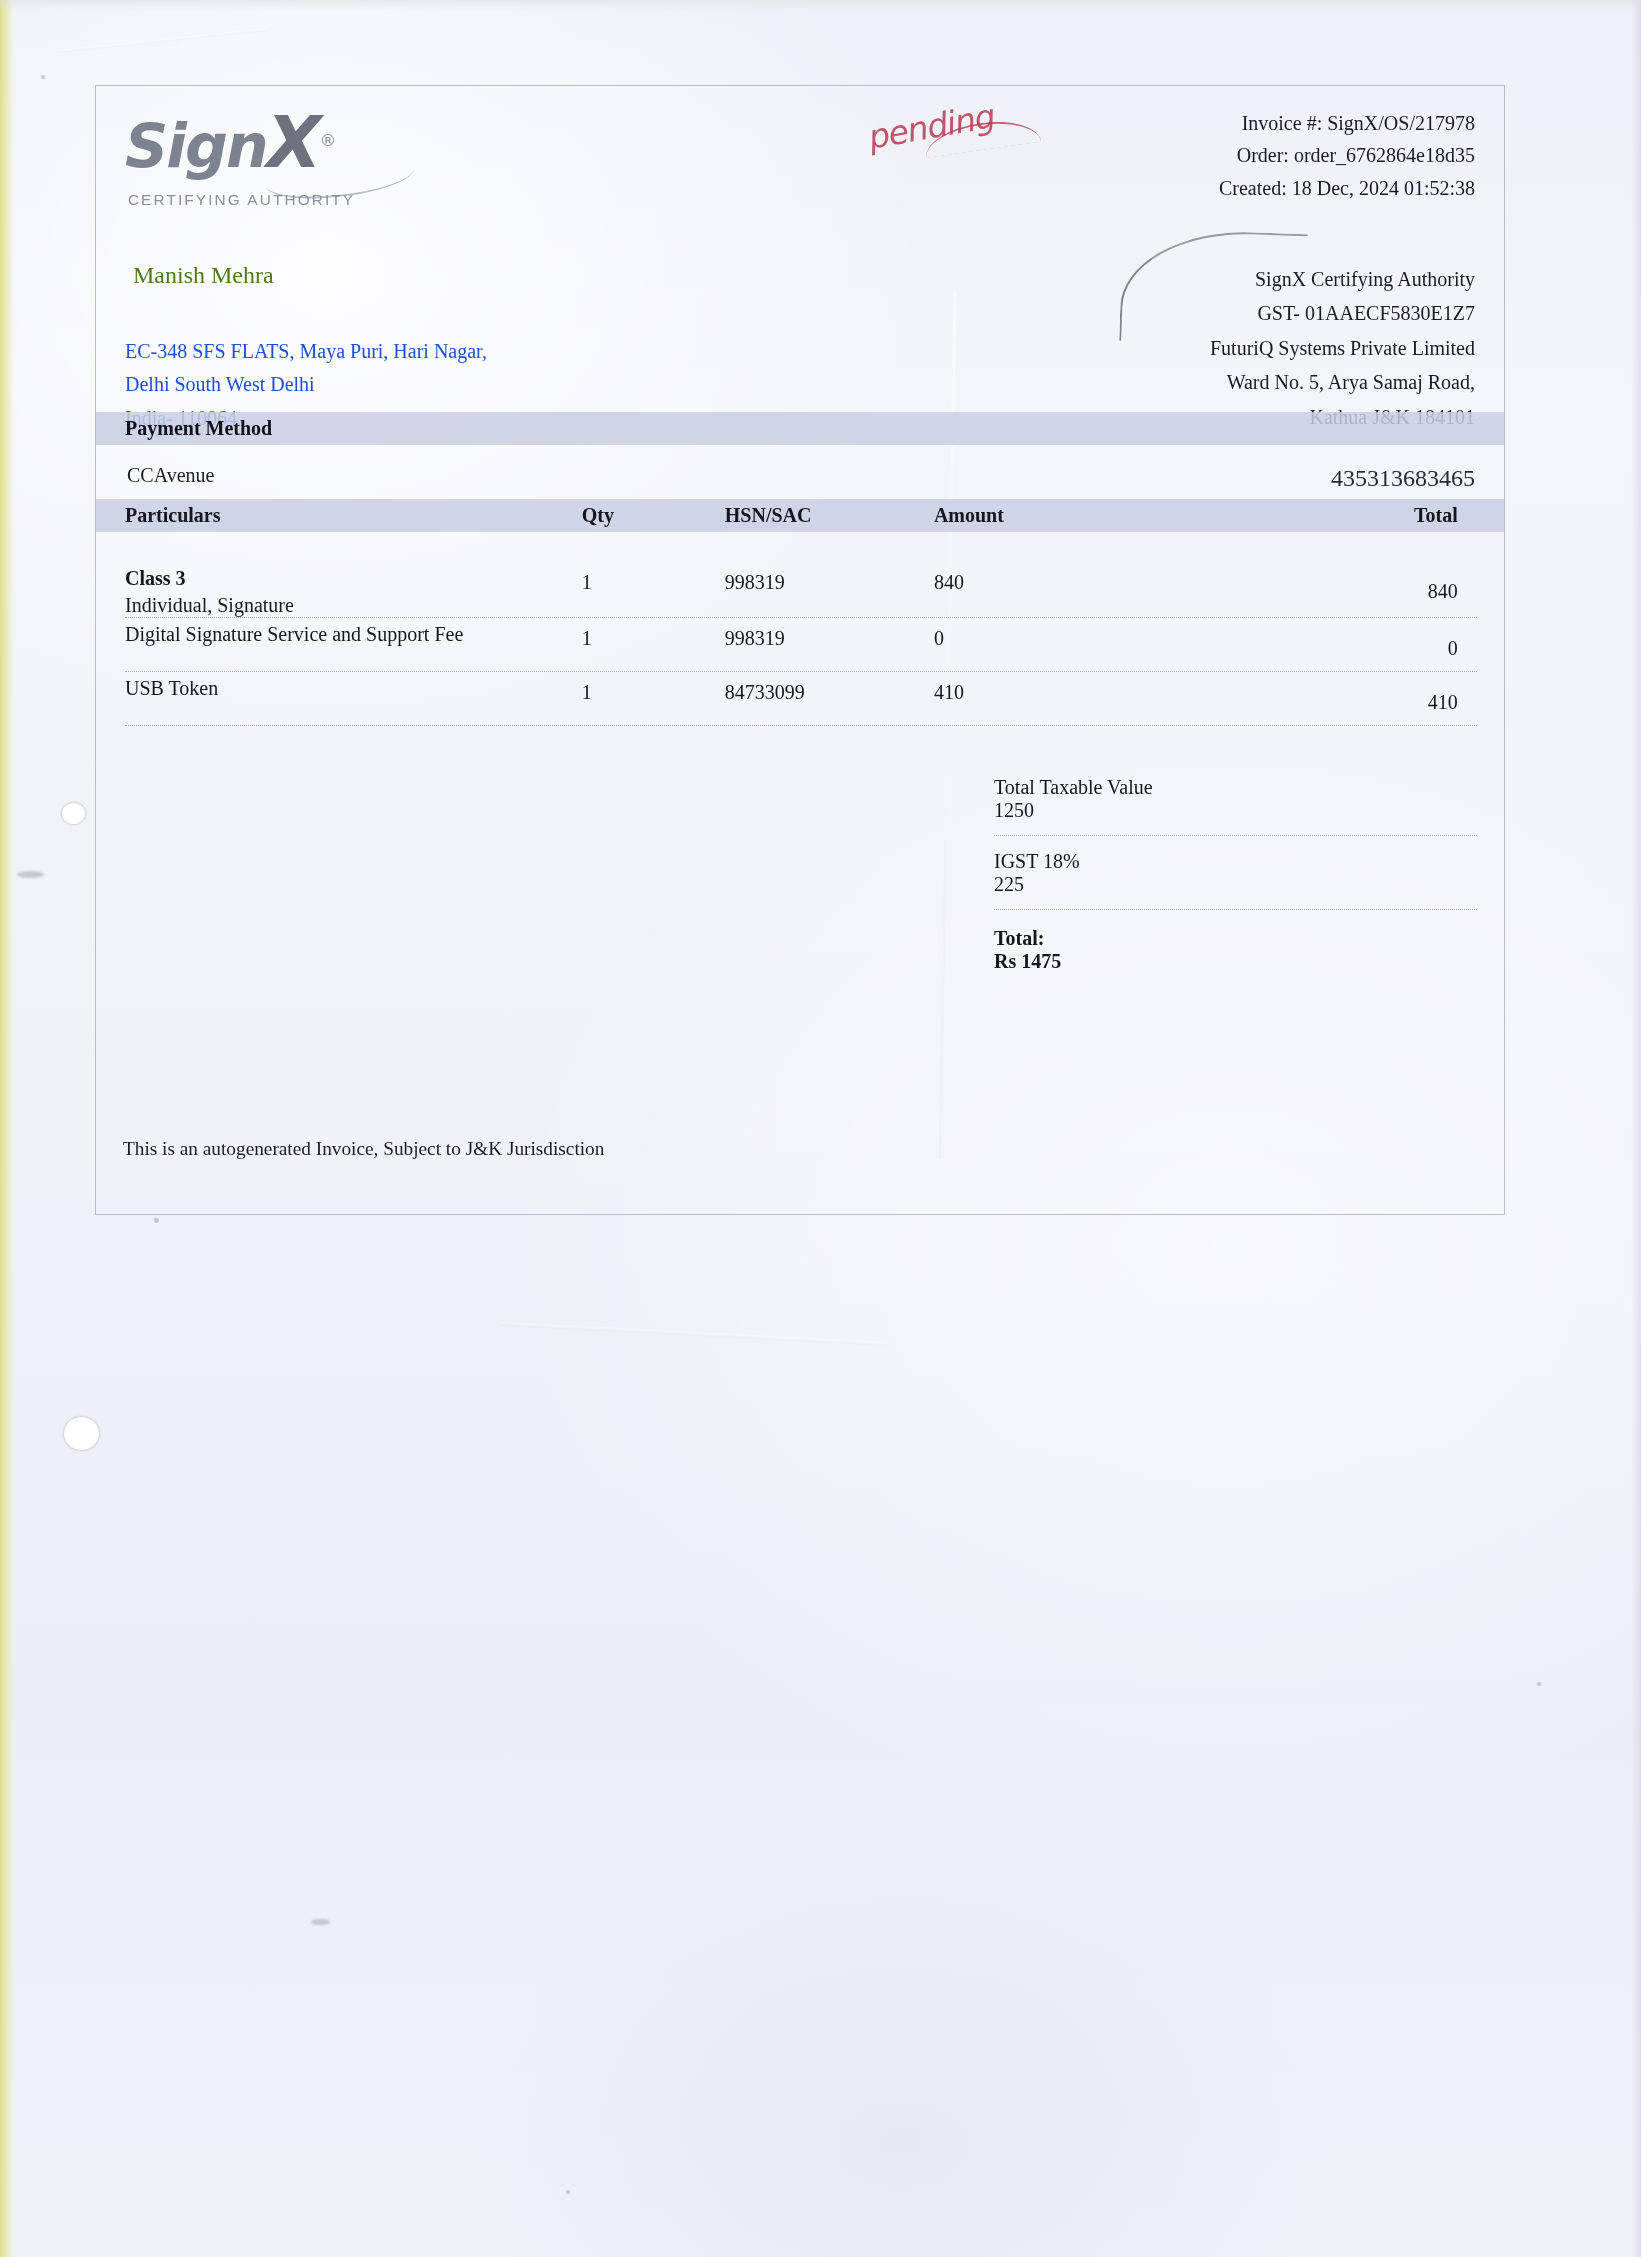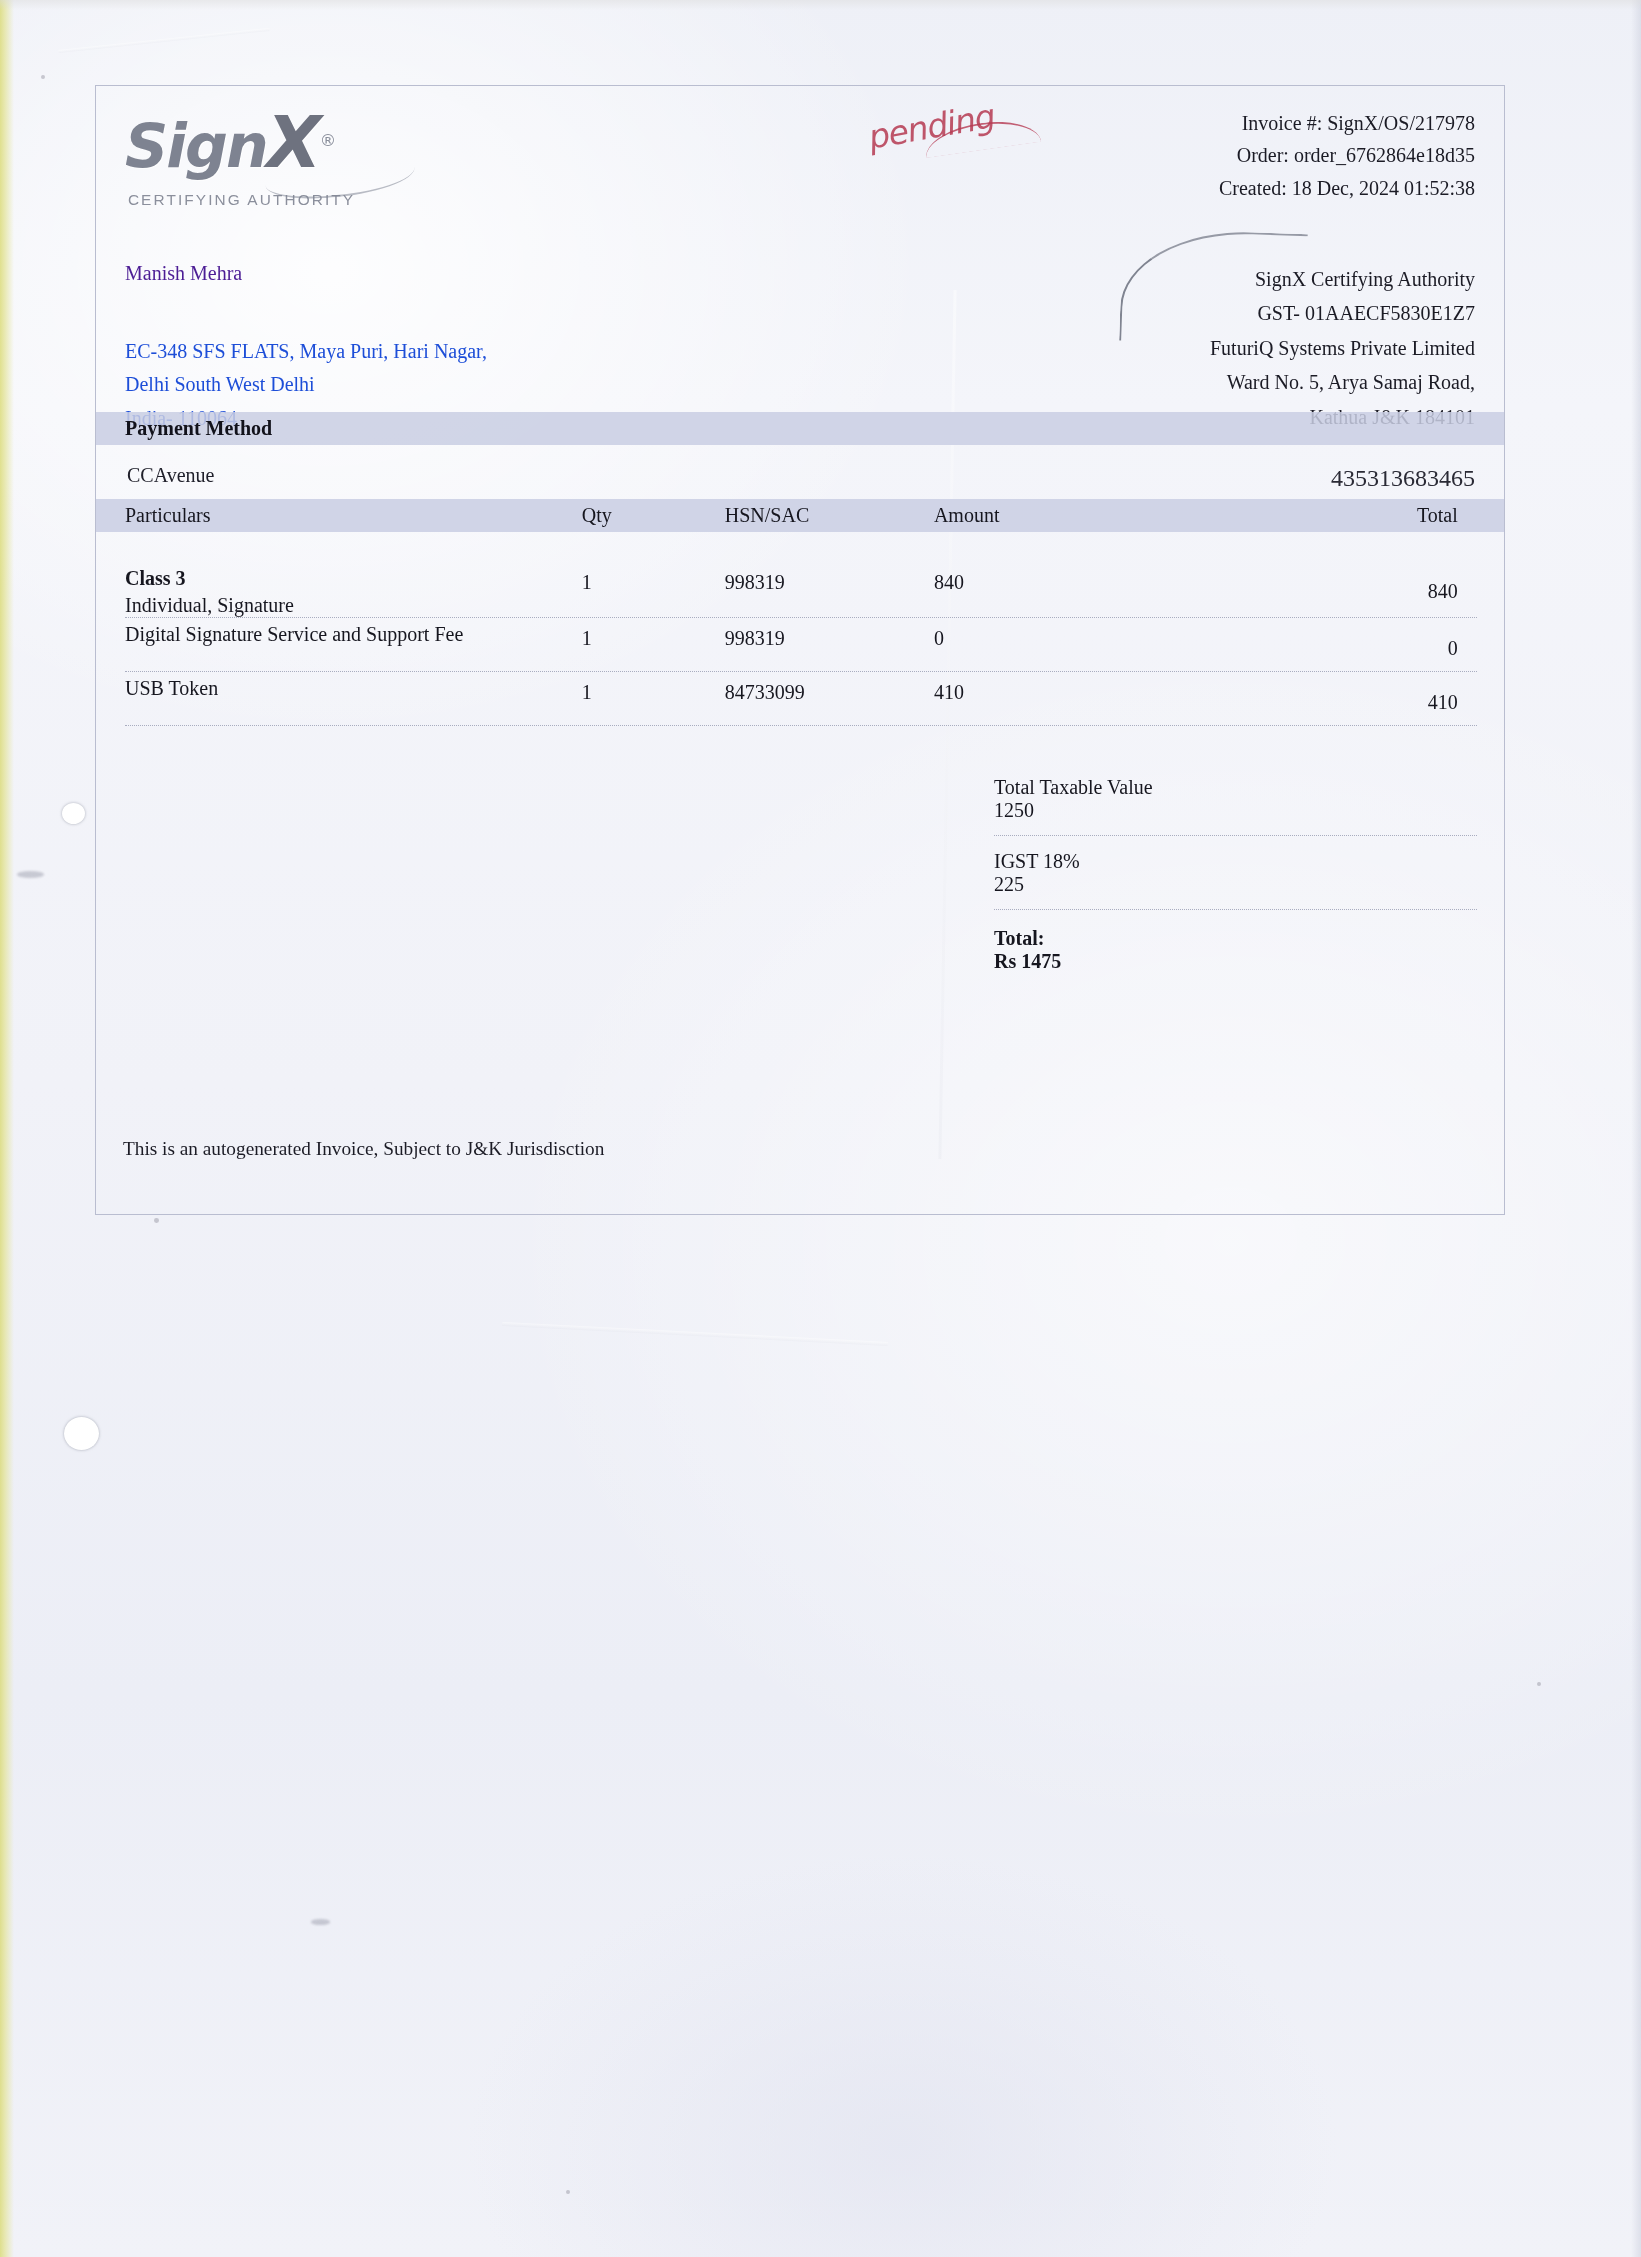--- a/index.html
+++ b/index.html
@@ -163,24 +163,24 @@
     height: 111px;
     border-left: 2.4px solid rgba(90,95,110,.75);
     border-top: 2.4px solid rgba(90,95,110,.6);
     border-radius: 70% 0 0 0;
     transform: rotate(2deg);
   }
 
   
   .buyer-name {
     position: absolute;
-    left: 29px;
+    left: 37px;
     top: 176px;
-    font-size: 20px;
-    color: #4c1d95;
+    font-size: 24px;
+    color: #4d7c0f;
   }
   .buyer-addr {
     position: absolute;
     left: 29px;
     top: 249px;
     font-size: 20px;
     line-height: 1.67;
     color: #1d4ed8;
   }
 
@@ -225,21 +225,21 @@
     top: 418px;
     width: 1352px;
     font-size: 20px;
     color: #16161f;
   }
   .row {
     display: flex;
     align-items: flex-start;
   }
   .row.head {
-    font-weight: normal;
+    font-weight: bold;
     height: 31px;
   }
   .c-part { width: 463px; }
   .c-qty { width: 145px; text-align: left; }
   .c-hsn { width: 212px; text-align: left; }
   .c-amt { width: 241px; text-align: left; }
   .c-tot { width: 290px; text-align: right; padding-right: 19.3px; }
 
   .items {
     position: absolute;

